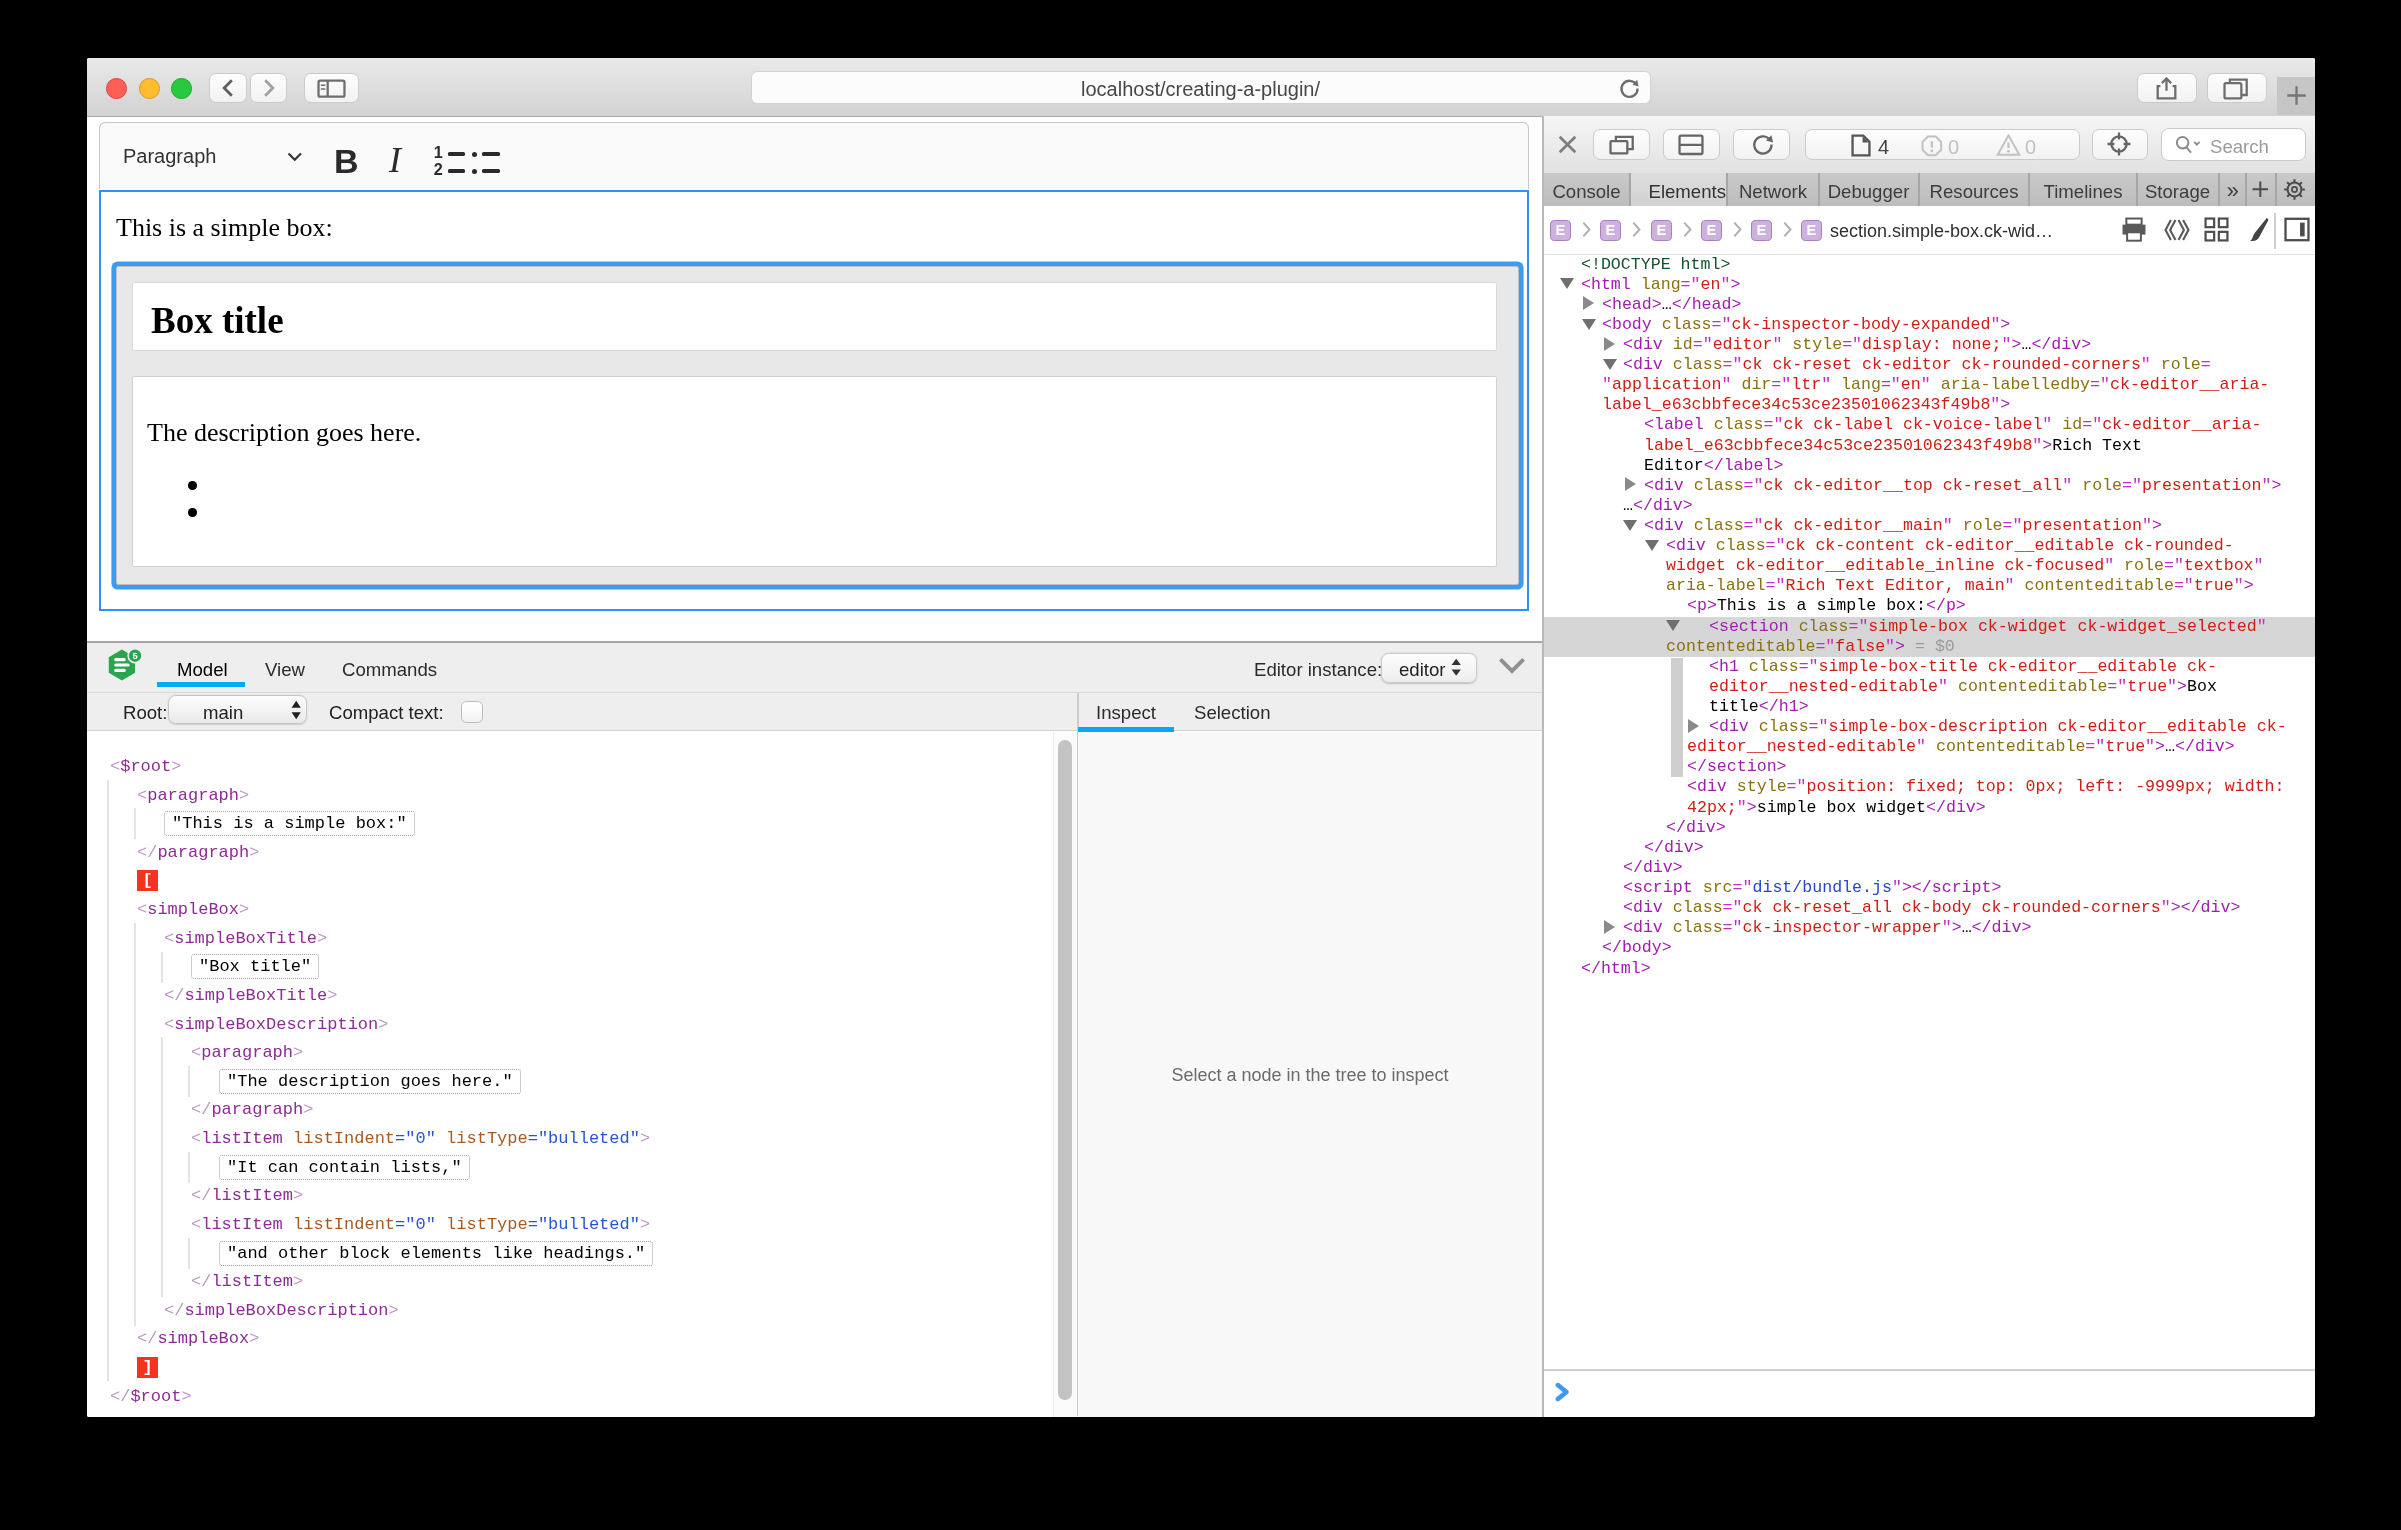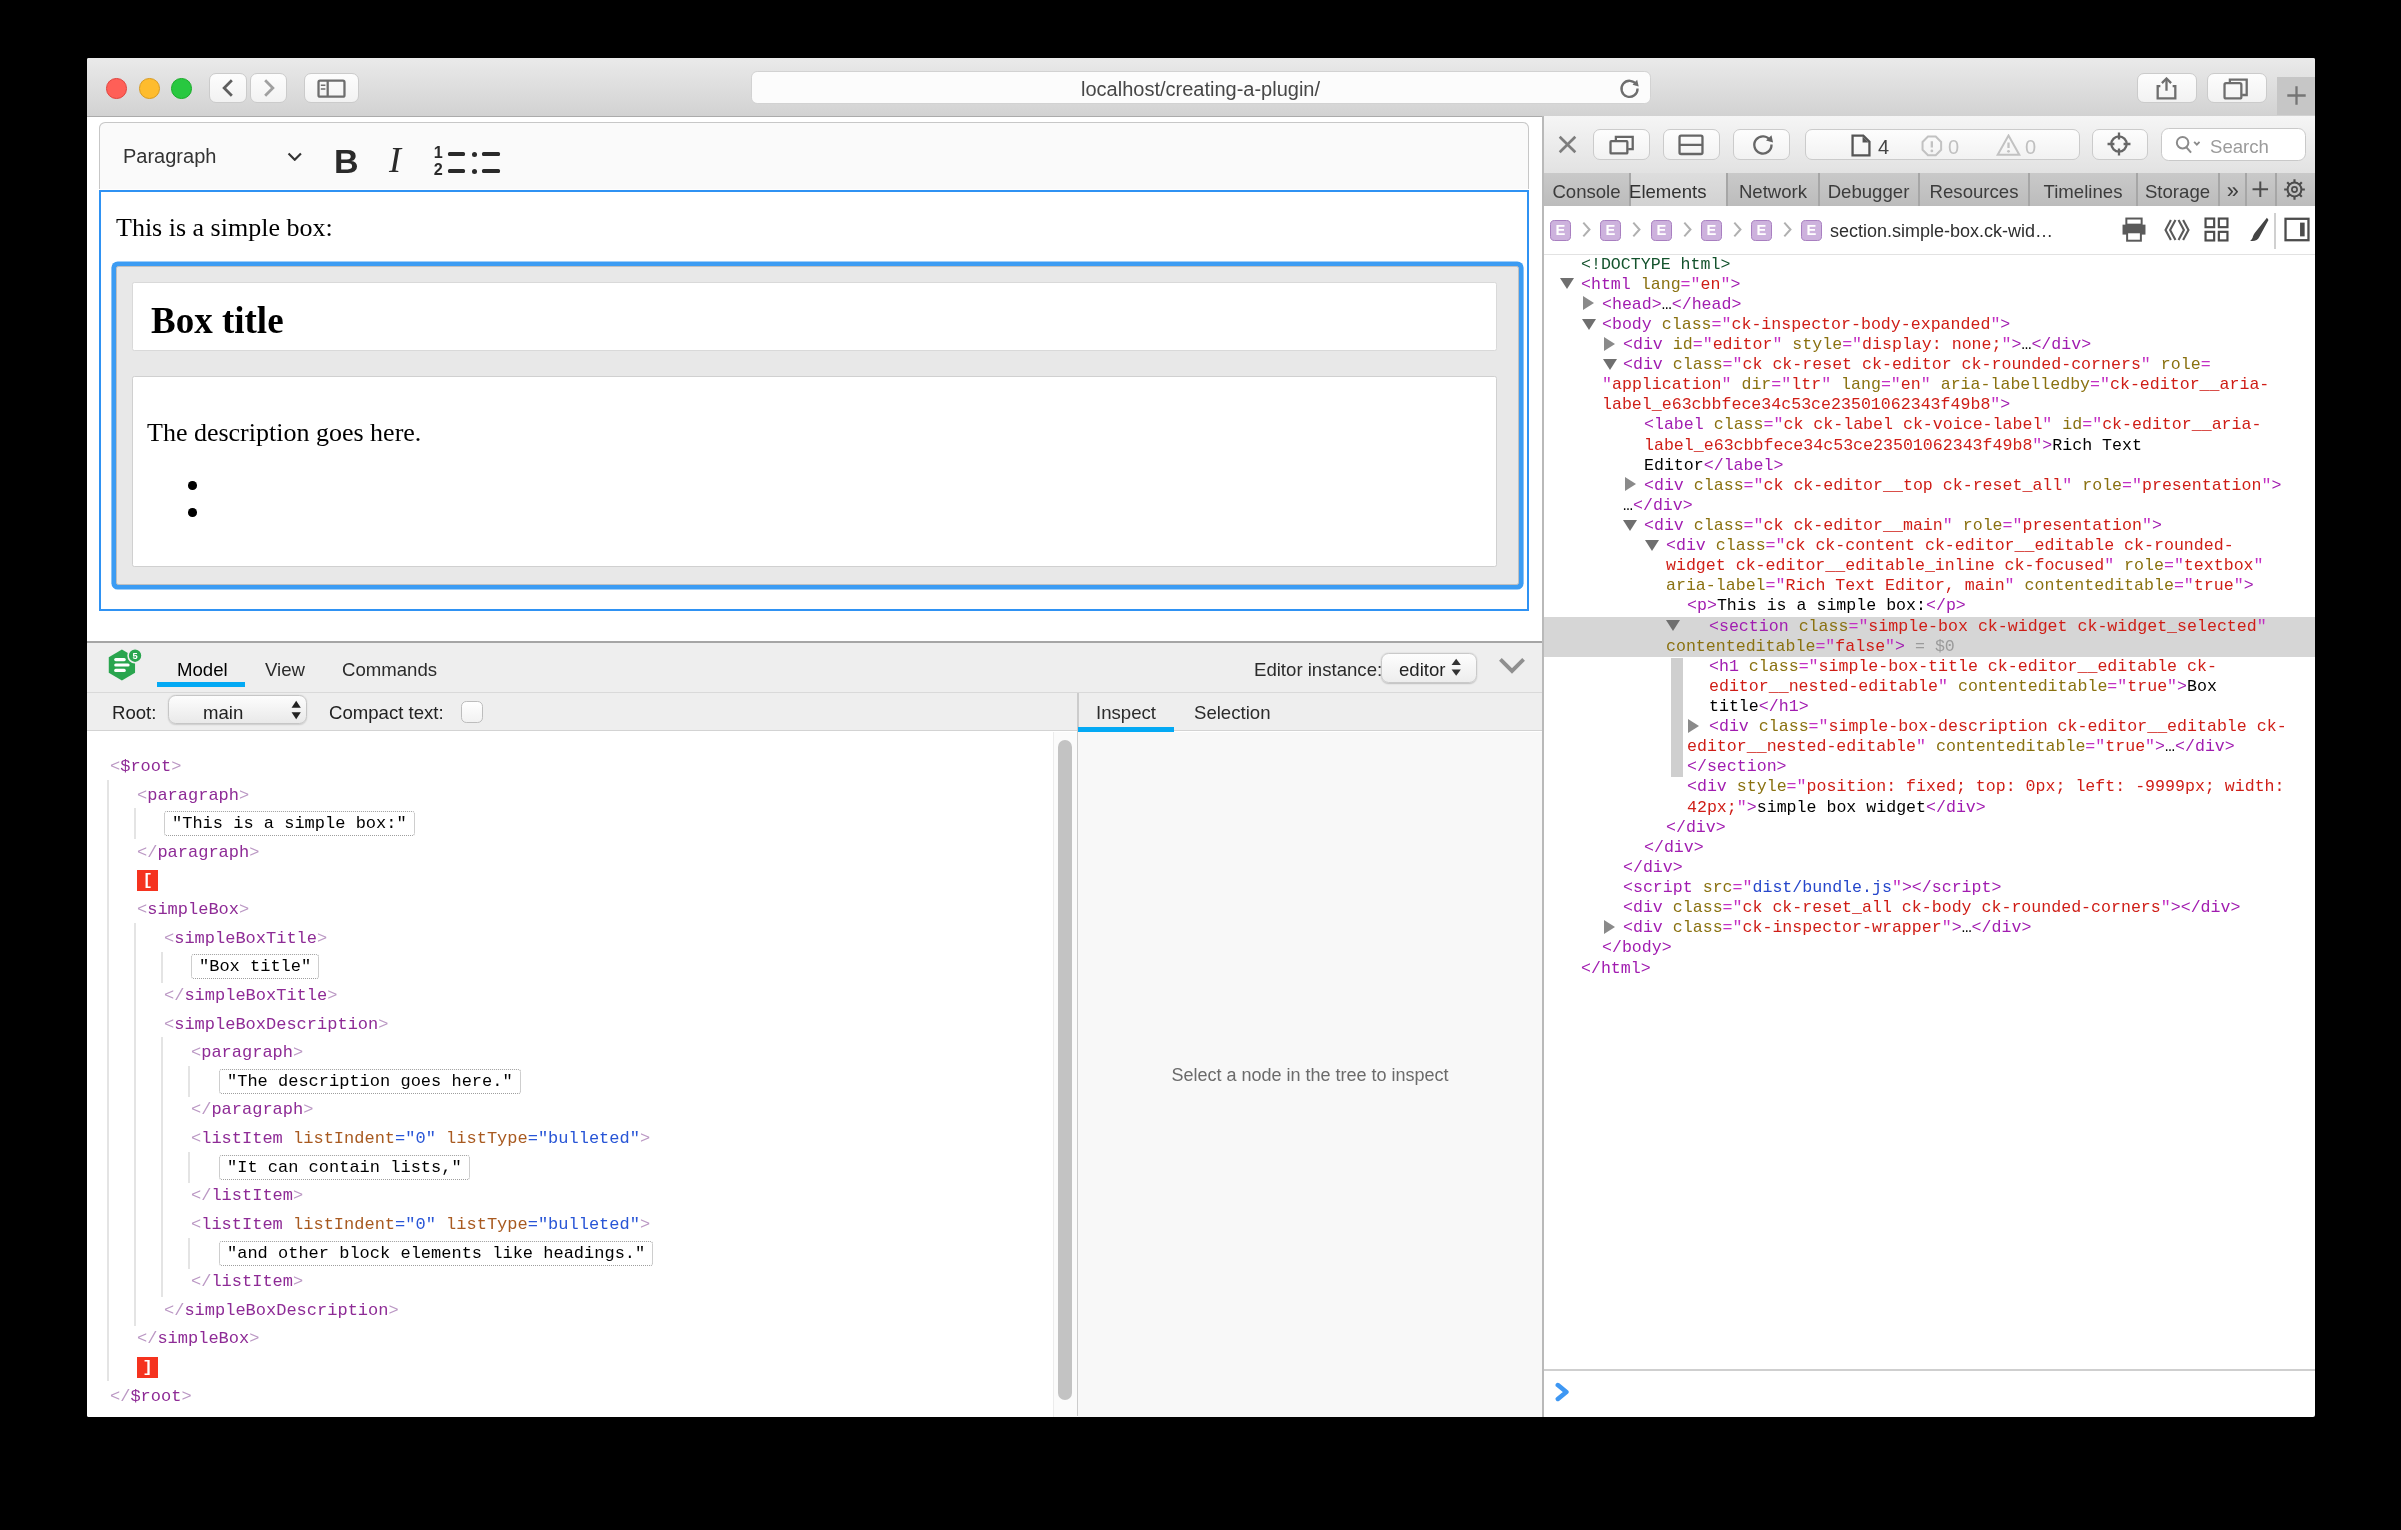--- a/index.html
+++ b/index.html
@@ -127,21 +127,21 @@
   <div class="a" style="left:1294px;top:595px;width:94px;height:28px;background:linear-gradient(#fdfdfd,#ededed);border:0.8px solid #c9c9c9;border-radius:7.7px;box-shadow:0 0.8px 1.5px rgba(0,0,0,.2)"></div>
   <div class="ui" style="left:1312px;top:601px;color:#222;font-size:18.6px">editor</div>
   <svg class="a" style="left:1363px;top:600px" width="12.4" height="18.6" viewBox="0 0 16 24">
       <polygon points="8,1 14,9 2,9" fill="#333"></polygon>
       <polygon points="8,23 14,15 2,15" fill="#333"></polygon>
     </svg>
   <svg class="a" style="left:1411px;top:599px" width="28" height="17" viewBox="0 0 36 22">
       <polyline points="3,3 18,18 33,3" fill="none" stroke="#8f8f8f" stroke-width="5"></polyline>
     </svg>
 
-  <div class="ui" style="left:25px;top:644px;color:#222">Root:</div>
+  <div class="ui" style="left:36px;top:644px;color:#222">Root:</div>
   <div class="a" style="left:81px;top:637px;width:139px;height:29px;background:linear-gradient(#fdfdfd,#e9e9e9);border:0.8px solid #c6c6c6;border-radius:7.7px;box-shadow:0 0.8px 1.5px rgba(0,0,0,.15);box-sizing:border-box"></div>
   <div class="ui" style="left:116px;top:644px;color:#222">main</div>
   <svg class="a" style="left:203px;top:642px" width="12.4" height="20" viewBox="0 0 16 26">
       <polygon points="8,1 14,10 2,10" fill="#222"></polygon>
       <polygon points="8,25 14,16 2,16" fill="#222"></polygon>
     </svg>
   <div class="ui" style="left:242px;top:644px;color:#222">Compact text:</div>
   <div class="a" style="left:374px;top:643px;width:21.7px;height:21.7px;background:linear-gradient(#fff,#f2f2f2);border:1.5px solid #bdbdbd;border-radius:5.4px;box-sizing:border-box"></div>
 
   <div class="a" style="left:990px;top:635px;width:1.5px;height:723px;background:#ccc"></div>
@@ -249,21 +249,21 @@
   <div class="a" style="left:1542px;top:115px;width:1.5px;height:32.5px;background:#a6a6a6"></div>
   <div class="a" style="left:1639px;top:115px;width:1.5px;height:32.5px;background:#a6a6a6"></div>
   <div class="a" style="left:1731px;top:115px;width:1.5px;height:32.5px;background:#a6a6a6"></div>
   <div class="a" style="left:1831px;top:115px;width:1.5px;height:32.5px;background:#a6a6a6"></div>
   <div class="a" style="left:1941px;top:115px;width:1.5px;height:32.5px;background:#a6a6a6"></div>
   <div class="a" style="left:2049px;top:115px;width:1.5px;height:32.5px;background:#a6a6a6"></div>
   <div class="a" style="left:2131px;top:115px;width:1.5px;height:32.5px;background:#a6a6a6"></div>
   <div class="a" style="left:2158px;top:115px;width:1.5px;height:32.5px;background:#a6a6a6"></div>
   <div class="a" style="left:2188px;top:115px;width:1.5px;height:32.5px;background:#a6a6a6"></div>
   <div class="ui" style="left:1457px;width:85px;text-align:center;top:123px;color:#3c3c3c;font-size:18.6px">Console</div>
-  <div class="ui" style="left:1542px;width:97px;text-align:left;top:123px;color:#323232;font-size:18.6px">Elements</div>
+  <div class="ui" style="left:1542px;width:97px;text-align:right;top:123px;color:#323232;font-size:18.6px">Elements</div>
   <div class="ui" style="left:1641px;width:90px;text-align:center;top:123px;color:#3c3c3c;font-size:18.6px">Network</div>
   <div class="ui" style="left:1732px;width:99px;text-align:center;top:123px;color:#3c3c3c;font-size:18.6px">Debugger</div>
   <div class="ui" style="left:1833px;width:108px;text-align:center;top:123px;color:#3c3c3c;font-size:18.6px">Resources</div>
   <div class="ui" style="left:1943px;width:106px;text-align:center;top:123px;color:#3c3c3c;font-size:18.6px">Timelines</div>
   <div class="ui" style="left:2050px;width:81px;text-align:center;top:123px;color:#3c3c3c;font-size:18.6px">Storage</div>
   <div class="ui" style="left:2133px;width:25.5px;text-align:center;top:120px;color:#3c3c3c;font-size:21.7px">»</div>
   <svg class="a" style="left:2164px;top:122px" width="18.6" height="18.6" viewBox="0 0 24 24">
       <line x1="12" y1="2" x2="12" y2="22" stroke="#4c4c4c" stroke-width="2.6"></line>
       <line x1="2" y1="12" x2="22" y2="12" stroke="#4c4c4c" stroke-width="2.6"></line>
     </svg>

